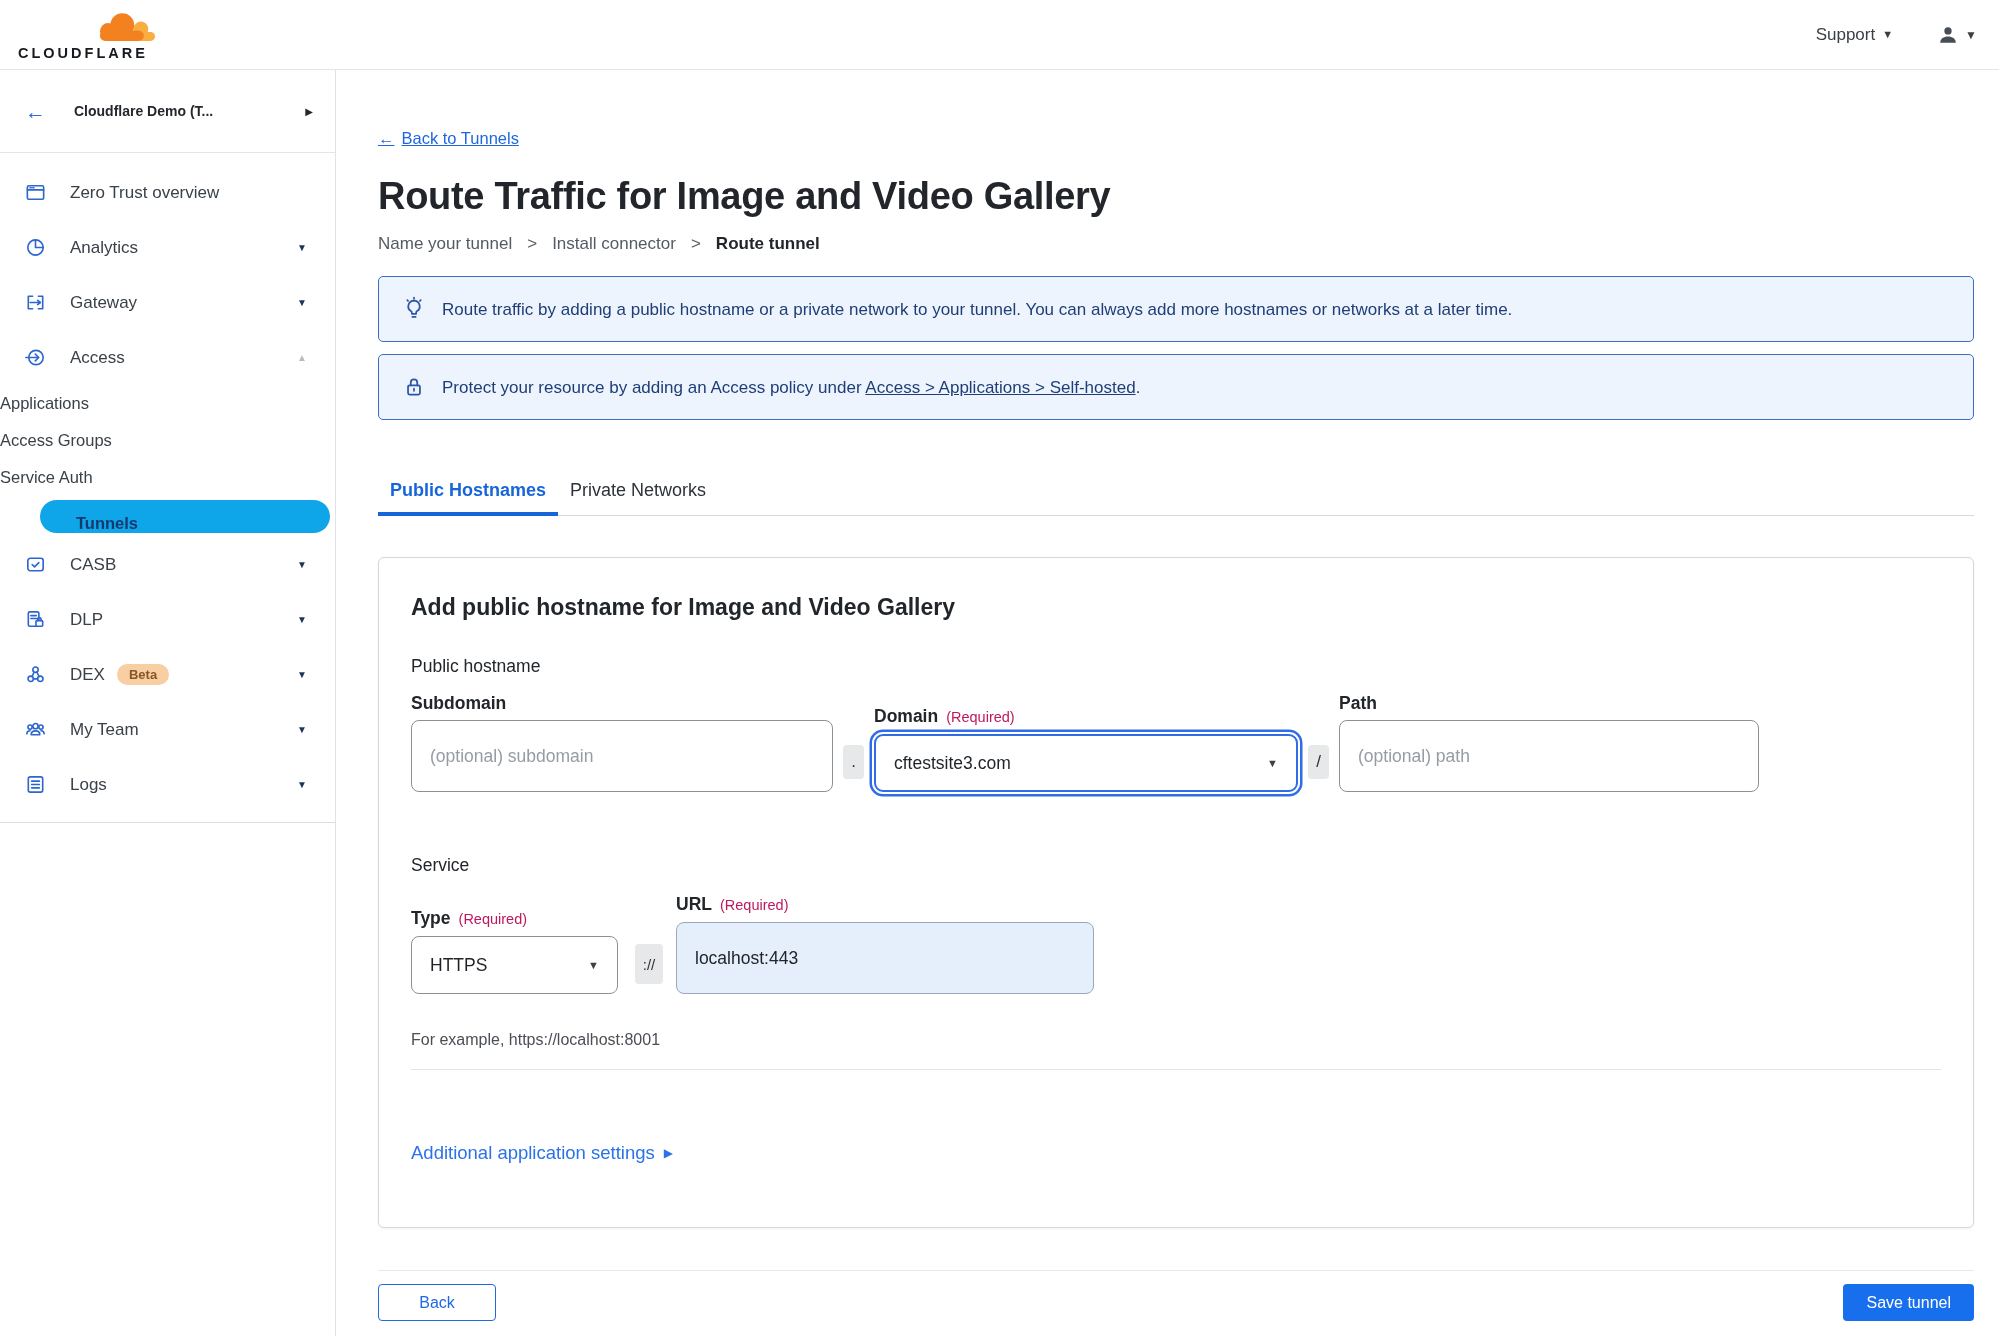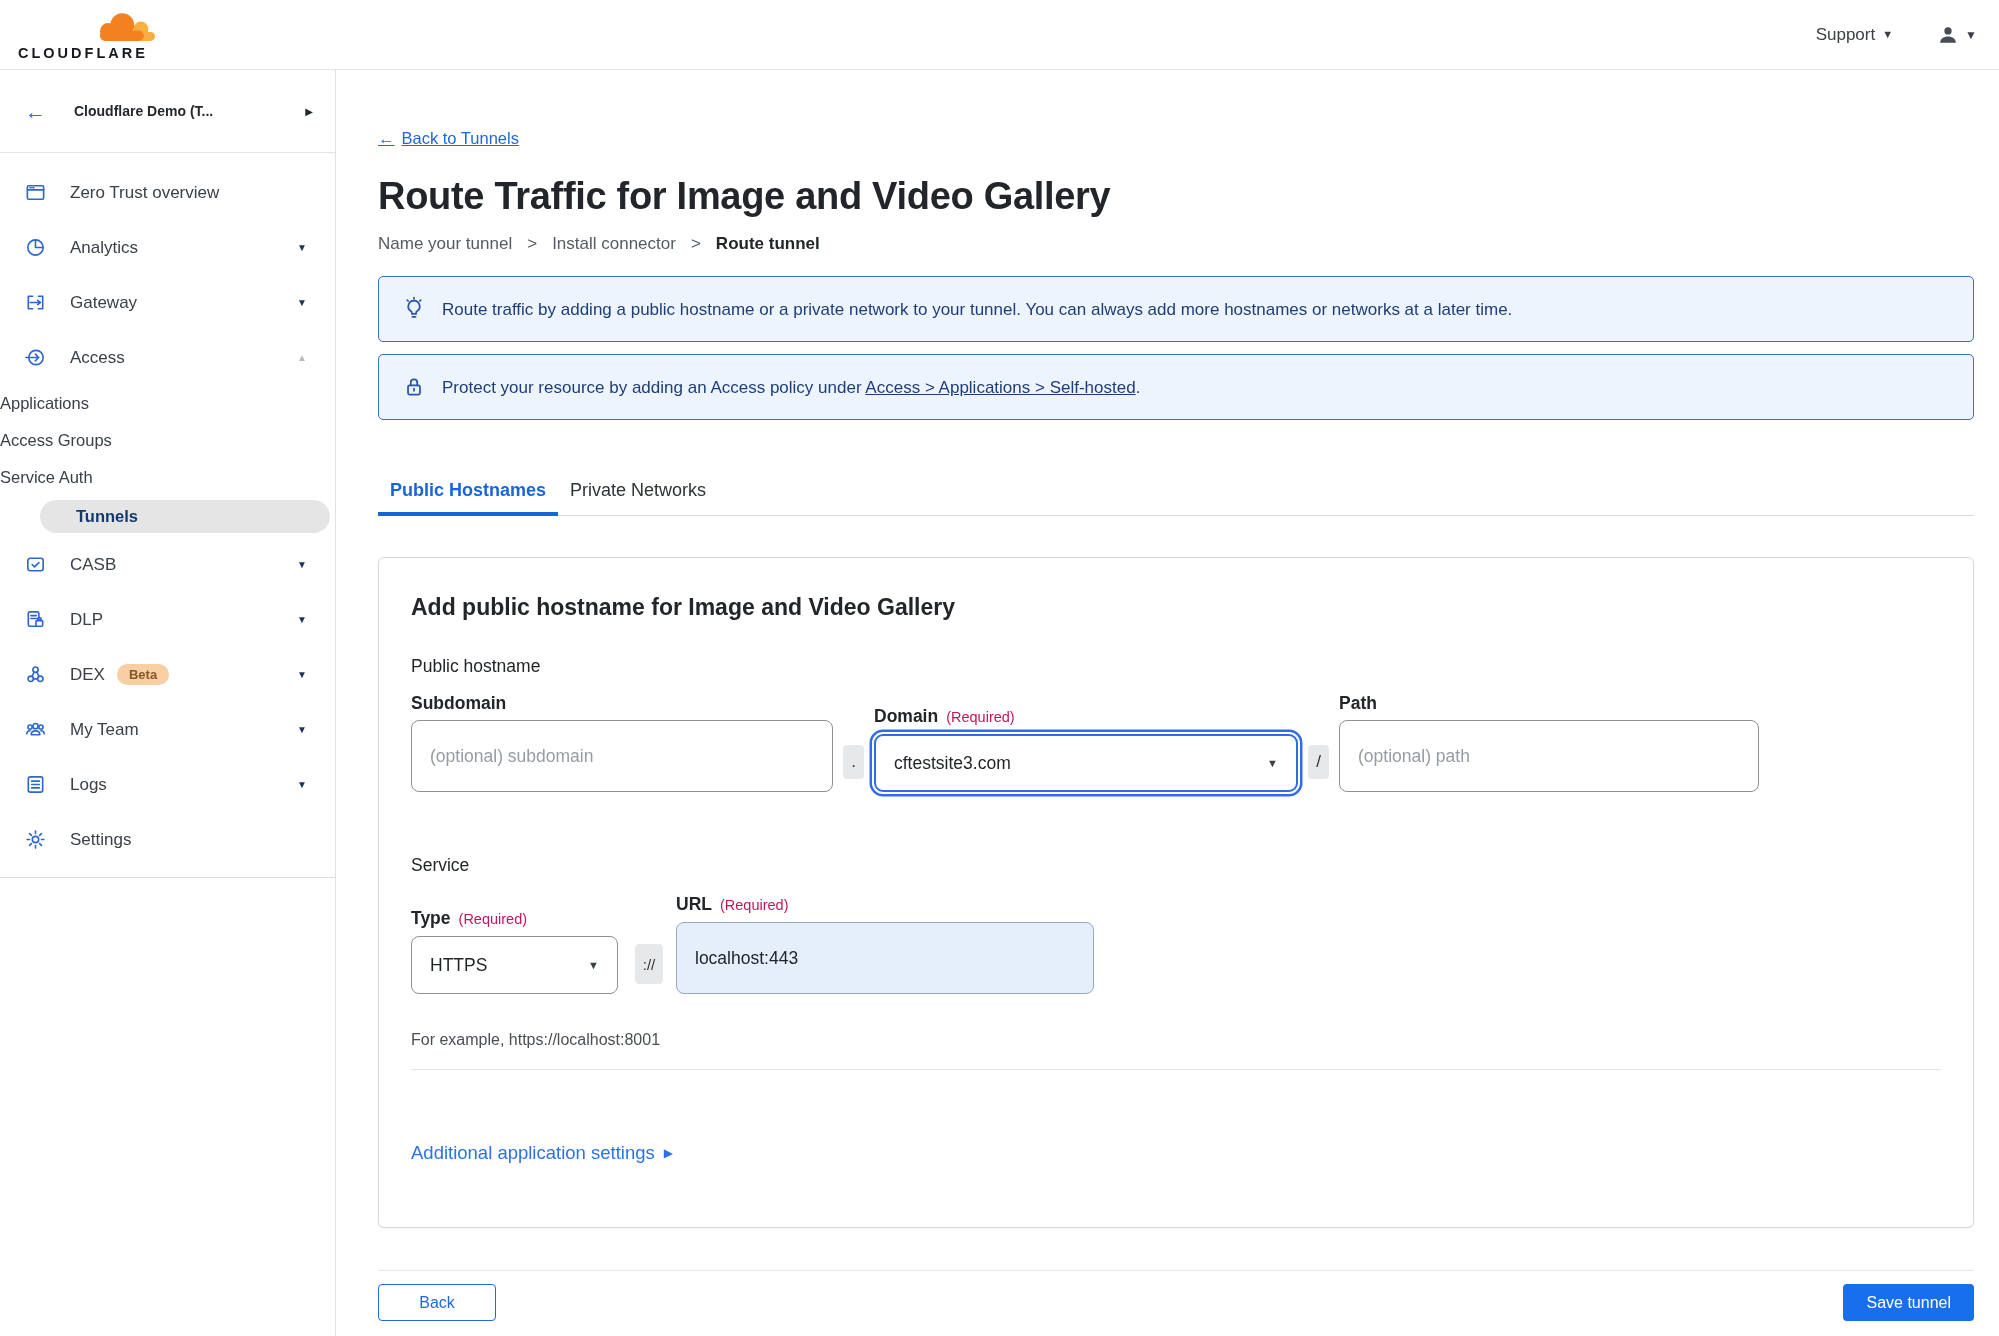--- a/index.html
+++ b/index.html
@@ -25,21 +25,21 @@
   .team-back { color:#2e6de0; font-size:21px; line-height:1; }
   .team-name { flex:1; margin-left:28px; font-size:14px; font-weight:700; color:#24282d; white-space:nowrap; overflow:hidden; }
   .team-chev { font-size:10px; color:#24282d; }
   nav { padding-top:12px; }
   .nav-item { height:55px; display:flex; align-items:center; padding:0 28px 0 24px; cursor:pointer; }
   .nav-icon { width:23px; height:23px; flex:0 0 23px; stroke:#2e66cf; fill:none; stroke-width:1.7; stroke-linecap:round; stroke-linejoin:round; margin-right:23px; }
   .nav-label { flex:1; font-size:17px; color:#3a4149; }
   .nav-caret { font-size:10px; color:#1c3458; line-height:1; }
   .nav-caret.up { color:#b4bcc4; }
   .nav-sub { height:37px; display:flex; align-items:center; font-size:16.5px; color:#3a4149; cursor:pointer; }
-  .nav-sub.selected { height:33px; margin:4px 5px 4px 40px; padding-left:36px; background:#e5e5e5; border-radius:17px; font-weight:700; color:#14396e; }
+  .nav-sub.selected { height:33px; margin:4px 5px 4px 40px; padding-left:36px; background:#0ea5e9; border-radius:17px; font-weight:700; color:#14396e;align-items:flex-end; }
   .beta { background:#f7cfa2; color:#8a5626; font-size:13px; font-weight:700; padding:4px 12px; border-radius:12px; margin-left:12px; line-height:1; }
   .sidebar-divider { border-top:1px solid #dcdcdc; margin-top:10px; }
 
   
   main { flex:1; padding:58px 25px 0 42px; min-width:0; }
   .back-link { display:inline-flex; align-items:center; font-size:16.5px; color:#1f67de; text-decoration:underline; cursor:pointer; line-height:20px; }
   .back-link .arrow { margin-right:7px; }
   h1.title { font-size:38px; line-height:46px; font-weight:700; color:#22262b; margin-top:25px; letter-spacing:-0.3px; }
   .steps { margin-top:14px; display:flex; align-items:flex-end; gap:15px; font-size:17px; color:#545b63; line-height:22px; }
   .step { cursor:pointer; }
@@ -227,27 +227,20 @@
 
         <div class="nav-item">
           <svg class="nav-icon" viewBox="0 0 24 24">
             <rect x="4.5" y="4" width="15" height="16" rx="2"></rect>
               <path d="M8 8.5h8M8 12h8M8 15.5h8"></path>
           </svg>
           <span class="nav-label">Logs</span>
           <span class="nav-caret">▼</span>
         </div>
 
-        <div class="nav-item">
-          <svg class="nav-icon" viewBox="0 0 24 24">
-            <circle cx="12" cy="12" r="3.3"></circle>
-            <path d="M12 3.2v2.6M12 18.2v2.6M3.2 12h2.6M18.2 12h2.6M5.8 5.8l1.9 1.9M16.3 16.3l1.9 1.9M18.2 5.8l-1.9 1.9M7.7 16.3l-1.9 1.9"></path>
-          </svg>
-          <span class="nav-label">Settings</span>
-        </div>
       </nav>
       <div class="sidebar-divider"></div>
     </aside>
 
     <main>
 
       <a class="back-link">
         <span class="arrow">←</span>
         <span>Back to Tunnels</span>
       </a>

